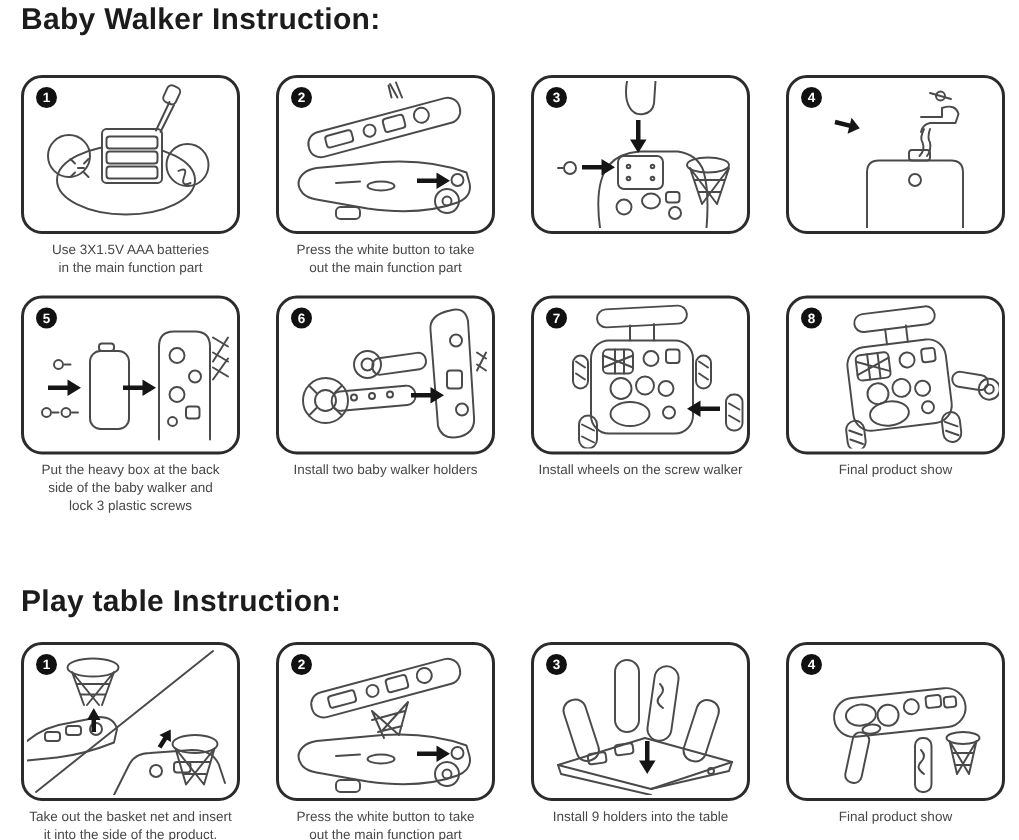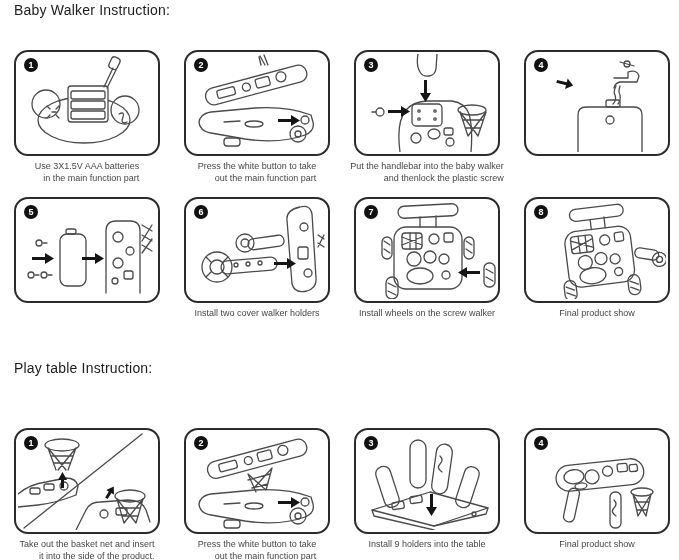--- a/index.html
+++ b/index.html
@@ -1,39 +1,39 @@
 <!DOCTYPE html>
 <html><head>
 <meta charset="utf-8">
 <style>
   html,body{margin:0;padding:0;}
   body{
     width:679px;height:560px;overflow:hidden;background:#ffffff;
     font-family:"Liberation Sans",sans-serif;position:relative;
   }
   .sec-title{
-    position:absolute;left:14px;font-size:14px;font-weight:normal;color:#1c1c1c;
+    position:absolute;left:14px;font-size:20px;font-weight:bold;color:#1c1c1c;
     letter-spacing:.2px;
   }
   .row{position:absolute;left:2px;display:flex;width:680px;}
   .cell{width:170px;display:flex;flex-direction:column;align-items:center;}
   .card{
     position:relative;width:146px;height:106px;box-sizing:border-box;
     border:2px solid #2b2b2b;border-radius:14px;background:#fff;flex:0 0 auto;
   }
   .badge{
     position:absolute;left:8px;top:6px;width:14px;height:14px;border-radius:50%;
     background:#111;color:#fff;font-size:9px;font-weight:bold;line-height:14px;
     text-align:center;z-index:2;
   }
   .art{position:absolute;left:2px;top:2px;width:138px;height:98px;}
   .art g.ln{stroke:#4a4a4a;stroke-width:1.3;fill:none;stroke-linecap:round;stroke-linejoin:round;}
   .arw{fill:#151515;stroke:none;}
   .caption{
-    margin-top:4px;font-size:9px;line-height:12px;color:#474747;text-align:right;
+    margin-top:4px;font-size:9px;line-height:12px;color:#474747;text-align:center;
     white-space:pre;
   }
 </style>
 </head>
 <body>
 
 <div class="sec-title" style="top:2px">Baby Walker Instruction:</div>
 
 <div class="row" style="top:50px">
 
@@ -107,22 +107,20 @@
           <ellipse cx="76" cy="80" rx="6" ry="5"></ellipse>
           <circle cx="92" cy="88" r="4"></circle>
           <rect x="86" y="74" width="9" height="7" rx="2"></rect>
           <ellipse cx="114" cy="56" rx="14" ry="5"></ellipse>
           <path d="M102 58 l8 24 M128 58 l-8 24 M102 58 l18 24 M128 58 l-18 24 M105 66 l20 0 M108 74 l14 0"></path>
         </g>
         <polygon class="arw" points="4,0 4,13 0,13 5.5,22 11,13 7,13 7,0" transform="translate(62,26)"></polygon>
         <polygon class="arw" points="0,4 13,4 13,0 22,5.5 13,11 13,7 0,7" transform="translate(30,52)"></polygon>
       </svg>
     </div>
-    <div class="caption">Put the handlebar into the baby walker
-and thenlock the plastic screw</div>
   </div>
 
   <div class="cell">
     <div class="card">
       <div class="badge">4</div>
       <svg class="art" viewBox="0 0 138 98">
         <g class="ln">
           <path d="M86 24 h14 v-6 q9 -3 11 4 l-2 6 h-17 q-5 1 -6 6"></path>
           <line x1="92" y1="8" x2="106" y2="12"></line>
           <circle cx="99" cy="10" r="3"></circle>
@@ -159,20 +157,23 @@
           <circle cx="112" cy="50" r="4"></circle>
           <circle cx="100" cy="62" r="5"></circle>
           <rect x="106" y="70" width="9" height="8" rx="2"></rect>
           <circle cx="97" cy="80" r="3"></circle>
           <path d="M124 24 l10 6 M124 34 l10 6 M124 44 l10 6 M134 24 l-10 16 M134 38 l-10 14"></path>
         </g>
         <polygon class="arw" points="0,4 13,4 13,0 22,5.5 13,11 13,7 0,7" transform="translate(14,52)"></polygon>
         <polygon class="arw" points="0,4 13,4 13,0 22,5.5 13,11 13,7 0,7" transform="translate(64,52)"></polygon>
       </svg>
     </div>
+    <div class="caption">Put the heavy box at the back
+side of the baby walker and
+lock 3 plastic screws</div>
   </div>
 
   <div class="cell">
     <div class="card">
       <div class="badge">6</div>
       <svg class="art" viewBox="0 0 138 98">
         <g class="ln">
           <circle cx="57" cy="42" r="9"></circle>
             <circle cx="57" cy="42" r="4"></circle>
           <rect x="60" y="36" width="36" height="11" rx="5" transform="rotate(-8 78 41)"></rect>
@@ -185,21 +186,21 @@
             <circle cx="72" cy="62" r="2"></circle>
           <path d="M112 6 q10 -3 12 7 l4 64 q1 10 -9 13 q-12 3 -15 -7 l-5 -64 q-1 -10 13 -13 z"></path>
           <circle cx="116" cy="26" r="4"></circle>
           <rect x="110" y="46" width="10" height="12" rx="2"></rect>
           <circle cx="120" cy="72" r="4"></circle>
           <path d="M130 34 l6 4 M130 42 l6 4 M136 34 l-6 12"></path>
         </g>
         <polygon class="arw" points="0,4 13,4 13,0 22,5.5 13,11 13,7 0,7" transform="translate(86,57)"></polygon>
       </svg>
     </div>
-    <div class="caption">Install two cover walker holders</div>
+    <div class="caption">Install two baby walker holders</div>
   </div>
 
   <div class="cell">
     <div class="card">
       <div class="badge">7</div>
       <svg class="art" viewBox="0 0 138 98">
         <g class="ln">
           <rect x="40" y="4" width="60" height="12" rx="6" transform="rotate(-3 70 10)"></rect>
           <path d="M62 16 v10 M78 15 v11"></path>
           <rect x="36" y="26" width="68" height="62" rx="12"></rect>
@@ -253,21 +254,21 @@
           <circle cx="130" cy="66" r="7"></circle>
             <circle cx="130" cy="66" r="3"></circle>
         </g>
       </svg>
     </div>
     <div class="caption">Final product show</div>
   </div>
 
 </div>
 
-<div class="sec-title" style="top:360px">Play table Instruction:</div>
+<div class="sec-title" style="top:390px">Play table Instruction:</div>
 
 <div class="row" style="top:428px">
 
   <div class="cell">
     <div class="card">
       <div class="badge">1</div>
       <svg class="art" viewBox="0 0 138 98">
         <g class="ln">
           <line x1="6" y1="96" x2="124" y2="2"></line>
           <ellipse cx="44" cy="13" rx="17" ry="6"></ellipse>

